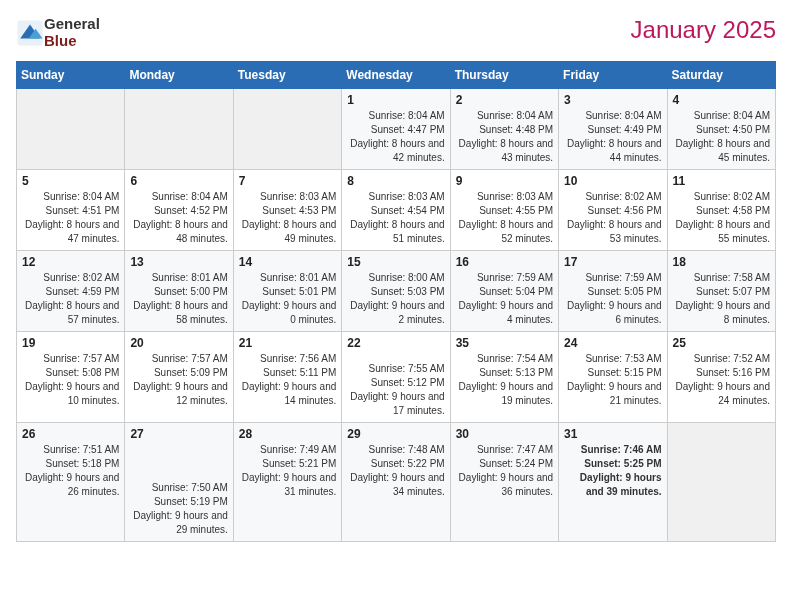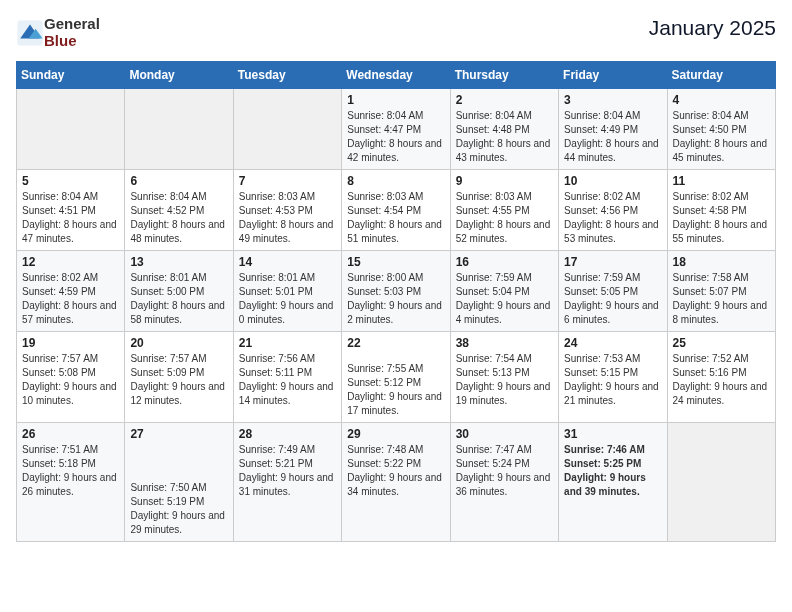--- a/index.html
+++ b/index.html
@@ -36,23 +36,23 @@
       color: #7f1d1d;
     }
     .logo-icon {
       width: 28px;
       height: 28px;
     }
     .title-block {
       text-align: right;
     }
     .month-title {
-      font-size: 21px;
+      font-size: 24px;
       font-weight: normal;
-      color: #0f172a;
+      color: #be185d;
     }
     .location-title {
       font-size: 14px;
       color: #555;
     }
     .calendar {
       width: 100%;
       border-collapse: collapse;
       border: 1px solid #ccc;
     }
@@ -84,20 +84,21 @@
     .day-num {
       font-size: 12px;
       font-weight: bold;
       display: block;
       margin-bottom: 2px;
     }
     .day-info {
       font-size: 10px;
       line-height: 1.4;
       color: #333;
+      text-align: right;
     }
     .empty {
       background: #f0f0f0 !important;
     }
   </style>
 </head>
 <body>
 
 <div class="header">
   <div class="logo">
@@ -265,21 +266,21 @@
 Sunset: 5:11 PM
 Daylight: 9 hours and 14 minutes.</div>
         </td>
         <td>
           <span class="day-num">22</span>
           <div class="day-info" style="white-space: pre-line; margin-top: 12px;">Sunrise: 7:55 AM
 Sunset: 5:12 PM
 Daylight: 9 hours and 17 minutes.</div>
         </td>
         <td>
-          <span class="day-num">38</span>
+          <span class="day-num">35</span>
           <div class="day-info" style="white-space: pre-line;">Sunrise: 7:54 AM
 Sunset: 5:13 PM
 Daylight: 9 hours and 19 minutes.</div>
         </td>
         <td>
           <span class="day-num">24</span>
           <div class="day-info" style="white-space: pre-line;">Sunrise: 7:53 AM
 Sunset: 5:15 PM
 Daylight: 9 hours and 21 minutes.</div>
         </td>

